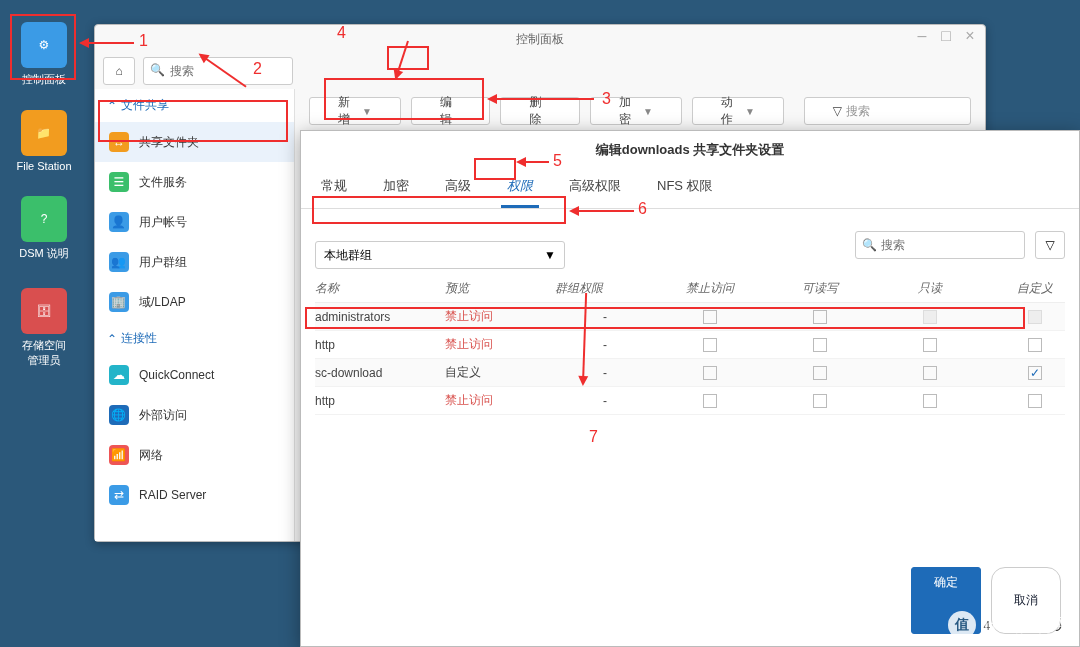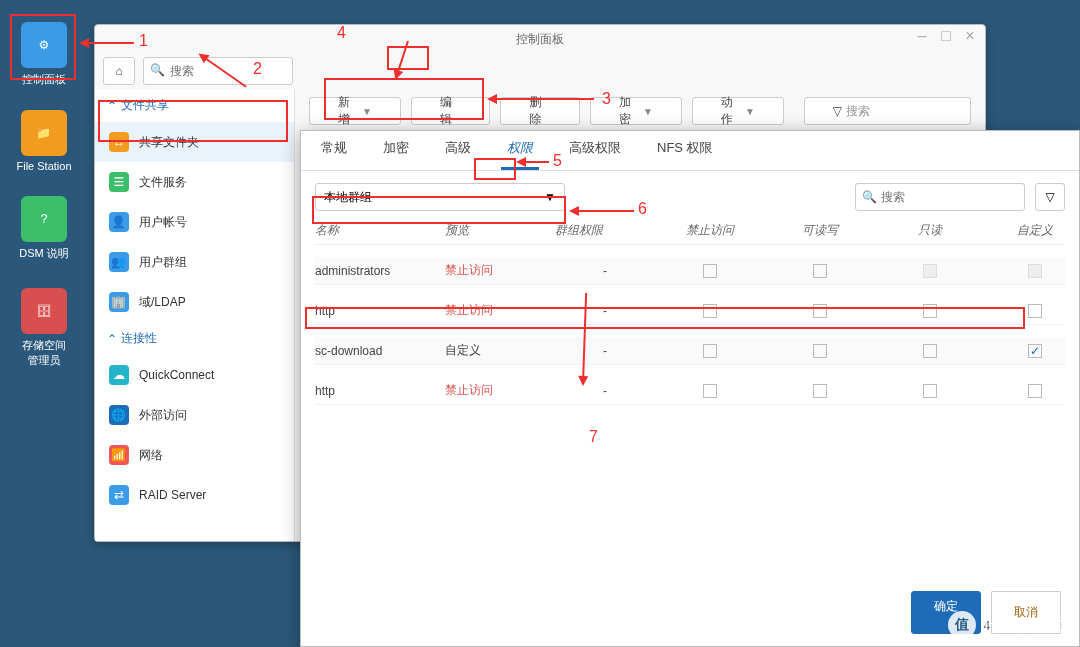--- a/index.html
+++ b/index.html
@@ -31,39 +31,39 @@
 .folder-card .fic { width: 32px; height: 32px; background: #f29c1f; border-radius: 5px; display: flex; align-items: center; justify-content: center; color: #fff; font-size: 16px; }
 .folder-card .ftitle { color: #1e6bb8; font-size: 14px; font-weight: 600; }
 .folder-card .fsub { color: #777; font-size: 11px; margin-top: 2px; }
 .folder-card .chev { margin-left: auto; color: #1e6bb8; font-size: 16px; }
 .win-dialog { position: absolute; left: 300px; top: 130px; width: 780px; height: 517px; background: #fff; border: 1px solid #bbb; box-shadow: 0 4px 18px rgba(0,0,0,.35); }
 .dlg-title { text-align: center; font-weight: 600; color: #333; padding: 10px 0; font-size: 13px; }
 .tabbar { display: flex; border-bottom: 1px solid #ddd; padding: 0 14px; gap: 24px; }
 .tab { padding: 8px 6px 10px; color: #444; cursor: pointer; font-size: 13px; }
 .tab.active { color: #1e6bb8; border-bottom: 3px solid #1e6bb8; font-style: italic; }
 .filter-row { display: flex; gap: 10px; padding: 12px 14px 6px; align-items: center; }
-.select-box { width: 250px; height: 28px; border: 1px solid #ccc; border-radius: 3px; display: flex; align-items: center; padding: 0 8px; justify-content: space-between; cursor: pointer; }
+.select-box { width: 250px; height: 28px; border: 1px solid #ccc; border-radius: 3px; display: flex; align-items: center; padding: 0 8px; justify-content: space-between; cursor: pointer; margin-top: 20px; }
 .filter-row .spacer { flex: 1; }
 .small-search { width: 170px; height: 28px; border: 1px solid #ccc; border-radius: 3px; display: flex; align-items: center; padding: 0 6px; gap: 4px; }
 .small-search input { border: none; outline: none; width: 100%; font-size: 12px; }
 .icon-btn { width: 30px; height: 28px; border: 1px solid #ccc; border-radius: 3px; display: flex; align-items: center; justify-content: center; cursor: pointer; }
 .perm-table { padding: 0 14px; }
 .perm-head, .perm-row { display: grid; grid-template-columns: 130px 110px 100px 110px 110px 110px 100px; align-items: center; height: 28px; }
 .perm-head { color: #666; border-bottom: 1px solid #eee; font-style: italic; }
-.perm-row { border-bottom: 1px solid #f2f2f2; color: #444; margin-top: 12px; }
+.perm-row { border-bottom: 1px solid #f2f2f2; color: #444; }
 .perm-row.alt { background: #fafafa; }
 .deny-txt { color: #d9534f; }
 .cbox { width: 14px; height: 14px; border: 1px solid #bbb; margin: 0 auto; display: flex; align-items: center; justify-content: center; color: #1e6bb8; font-size: 12px; }
 .cbox.dis { background: #eee; border-color: #ddd; }
 .center { text-align: center; }
 .footer { position: absolute; bottom: 0; left: 0; right: 0; padding: 10px 16px; display: flex; align-items: center; justify-content: flex-end; gap: 14px; color: #666; }
 .footer .count { margin-right: 6px; }
 .footer .refresh { font-size: 16px; color: #444; cursor: pointer; }
 .btn-primary { background: #1e6bb8; color: #fff; border: 1px solid #1e6bb8; padding: 6px 22px; border-radius: 3px; cursor: pointer; }
-.btn-default { background: #fff; color: #a16207; border: 1px solid #ccc; padding: 12px 22px; border-radius: 1px; cursor: pointer; }
+.btn-default { background: #fff; color: #0f172a; border: 1px solid #ccc; padding: 24px 22px; border-radius: 14px; cursor: pointer; }
 .annot-box { position: absolute; border: 2px solid #ef2e2e; z-index: 50; pointer-events: none; }
 .annot-num { position: absolute; color: #ef2e2e; font-size: 16px; font-weight: 500; z-index: 51; pointer-events: none; }
 .annot-arrow { position: absolute; height: 2px; background: #ef2e2e; z-index: 50; pointer-events: none; }
 .annot-arrow::before { content: ""; position: absolute; left: -8px; top: -4px; border: 5px solid transparent; border-right: 10px solid #ef2e2e; }
 .watermark { position: absolute; right: 8px; bottom: 8px; display: flex; align-items: center; gap: 6px; color: #fff; opacity: .85; font-size: 18px; font-weight: 500; z-index: 60; }
 .watermark .wm-ic { width: 28px; height: 28px; border-radius: 50%; background: #fff; color: #2b587a; display: flex; align-items: center; justify-content: center; font-size: 14px; font-weight: bold; }
 </style>
 </head>
 <body>
 
@@ -180,20 +180,21 @@
           <div class="ftitle">downloads</div>
           <div class="fsub">存储空间 1 (RAID 0, btrfs)</div>
         </div>
         <div class="chev">⌄</div>
       </div>
     </div>
   </div>
 </div>
 
 <div class="win-dialog">
+  <div class="dlg-title">编辑downloads 共享文件夹设置</div>
   <div class="tabbar">
     <div class="tab">常规</div>
     <div class="tab">加密</div>
     <div class="tab">高级</div>
     <div class="tab active">权限</div>
     <div class="tab">高级权限</div>
     <div class="tab">NFS 权限</div>
   </div>
   <div class="filter-row">
     <div class="select-box">

